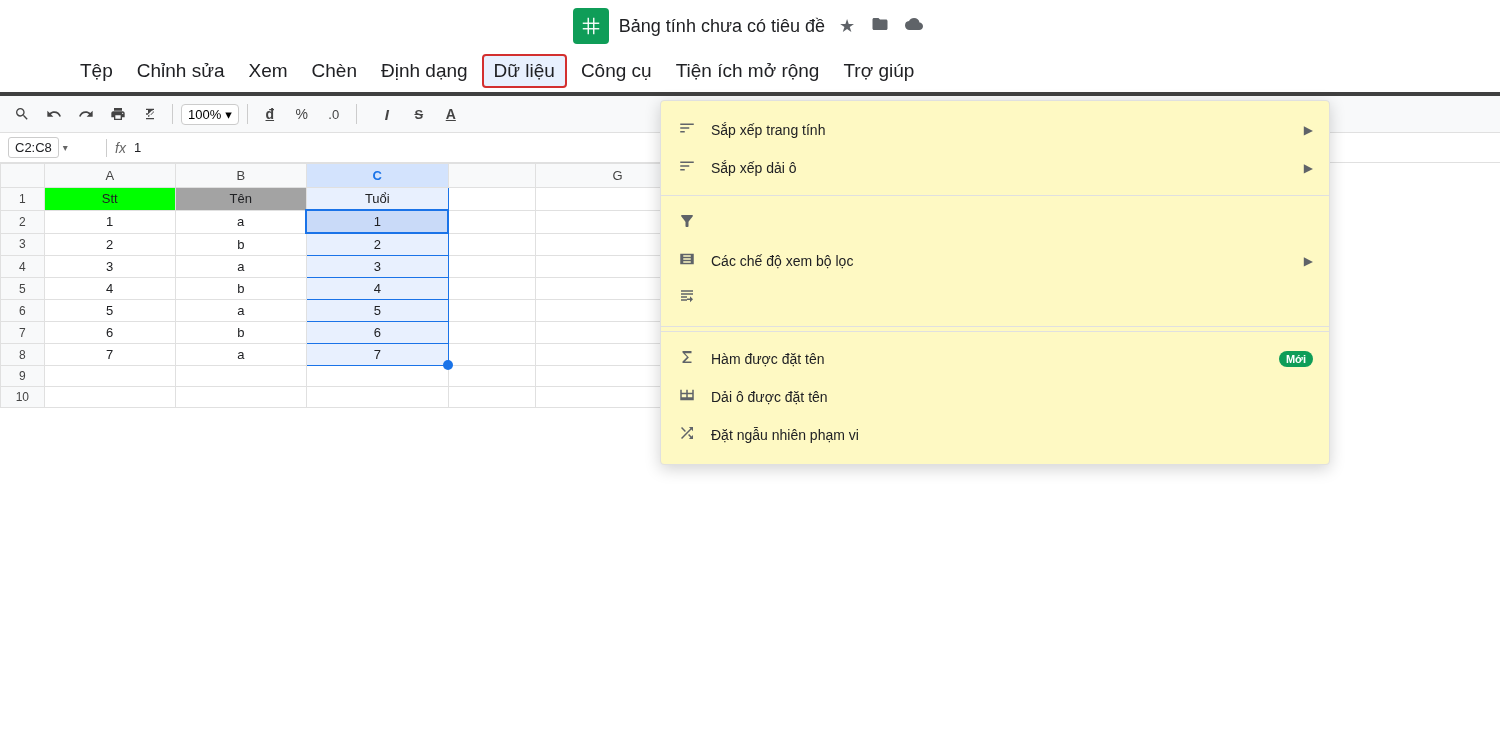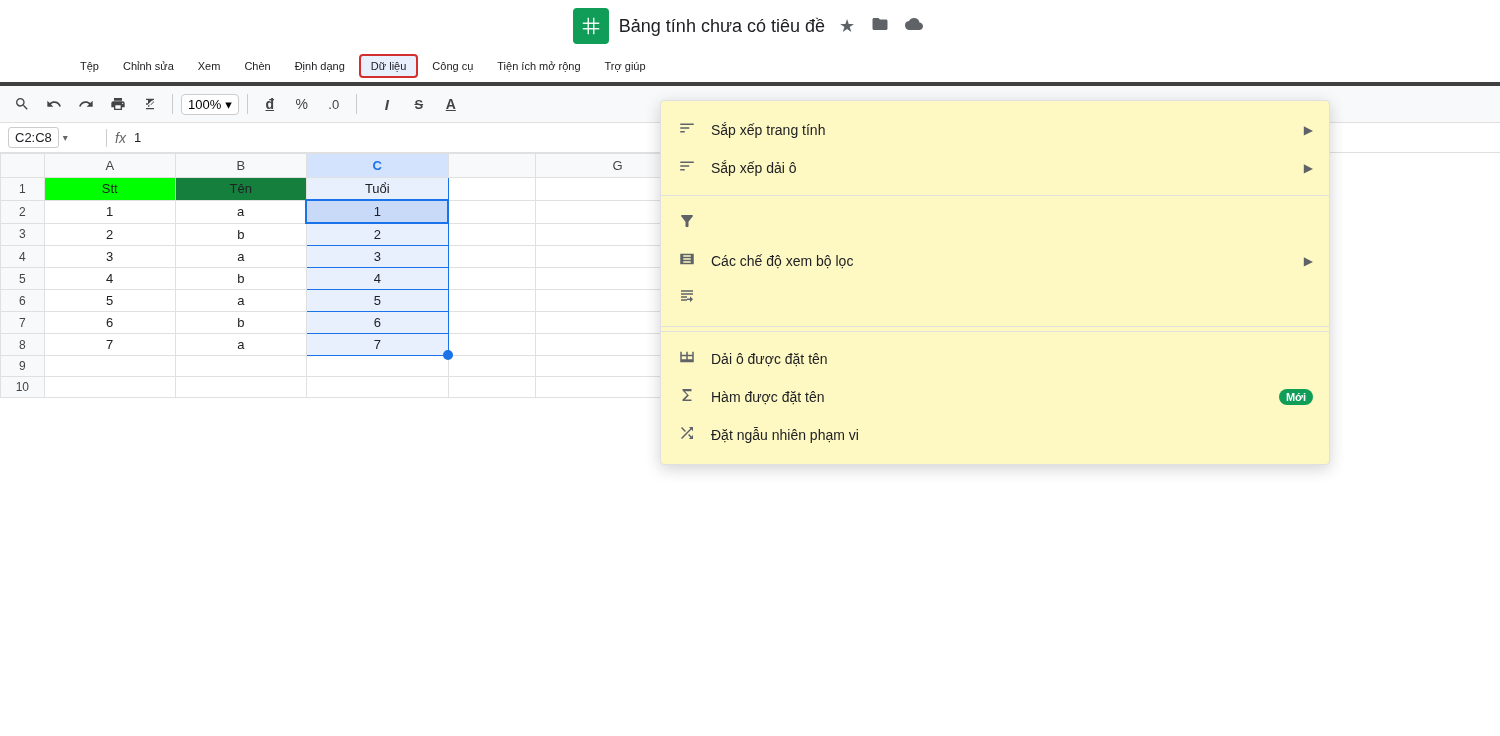--- a/index.html
+++ b/index.html
@@ -54,21 +54,21 @@
     
     .menu-bar {
       display: flex;
       align-items: center;
       padding: 2px 70px 4px 70px;
       gap: 4px;
       background: #fff;
     }
     .menu-item {
       padding: 4px 10px;
-      font-size: 11px;
+      font-size: 19px;
       color: #202124;
       cursor: pointer;
       border-radius: 4px;
     }
     .menu-item.active {
       background: #e8f0fe;
       border: 2px solid #d32f2f;
       color: #202124;
       border-radius: 4px;
     }
@@ -200,21 +200,21 @@
     .cell {
       border: 1px solid #e0e0e0;
       text-align: center;
       font-size: 13px;
       color: #202124;
       padding: 3px 6px;
       min-width: 80px;
       height: 18px;
     }
     .cell.green-bg { background: #00ff00; font-weight: 500; }
-    .cell.yellow-bg { background: #15803d; font-weight: 500; }
+    .cell.yellow-bg { background: #a3a3a3; font-weight: 500; }
     .cell.blue-bg { background: #a8d1f0; font-weight: 500; }
     .cell.selected-col { background: #e8f0fe; border: 1px solid #1a73e8; }
     .cell.selected-cell { background: #c9daf8; border: 2px solid #1a73e8; }
     .dropdown-menu {
       position: absolute;
       top: 100px;
       left: 660px;
       width: 670px;
       background: #fef9c3;
       border: 1px solid #e0e0e0;
@@ -536,36 +536,36 @@
     </div>
   </div>
   <div class="menu-divider"></div>
 
   <div class="menu-divider"></div>
 
   <div class="menu-section">
     <div class="dropdown-item">
       <span class="item-icon">
         <svg width="18" height="18" viewBox="0 0 24 24" fill="#5f6368">
-            <path d="M3 5v14h18V5H3zm8 10H5v-4h6v4zm0-6H5V5h6v4zm8 6h-6v-4h6v4zm0-6h-6V5h6v4z"></path>
-          </svg>
-      </span>
-      <span class="item-label">Dải ô được đặt tên</span>
-    </div>
-    <div class="dropdown-item">
-      <span class="item-icon">
-        <svg width="18" height="18" viewBox="0 0 24 24" fill="#5f6368">
             <path d="M18 4H6v2l6 6-6 6v2h12v-2H9.25l5.25-5.25L9.25 7H18V4z"></path>
           </svg>
       </span>
       <span class="item-label">Hàm được đặt tên</span>
       <span class="badge-new">Mới</span>
     </div>
     <div class="dropdown-item">
       <span class="item-icon">
         <svg width="18" height="18" viewBox="0 0 24 24" fill="#5f6368">
+            <path d="M3 5v14h18V5H3zm8 10H5v-4h6v4zm0-6H5V5h6v4zm8 6h-6v-4h6v4zm0-6h-6V5h6v4z"></path>
+          </svg>
+      </span>
+      <span class="item-label">Dải ô được đặt tên</span>
+    </div>
+    <div class="dropdown-item">
+      <span class="item-icon">
+        <svg width="18" height="18" viewBox="0 0 24 24" fill="#5f6368">
             <path d="M10.59 9.17L5.41 4 4 5.41l5.17 5.17 1.42-1.41zM14.5 4l2.04 2.04L4 18.59 5.41 20 17.96 7.46 20 9.5V4h-5.5zm.33 9.41l-1.41 1.41 3.13 3.13L14.5 20H20v-5.5l-2.04 2.04-3.13-3.13z"></path>
           </svg>
       </span>
       <span class="item-label">Đặt ngẫu nhiên phạm vi</span>
     </div>
   </div>
 </div>
 
 </body></html>

